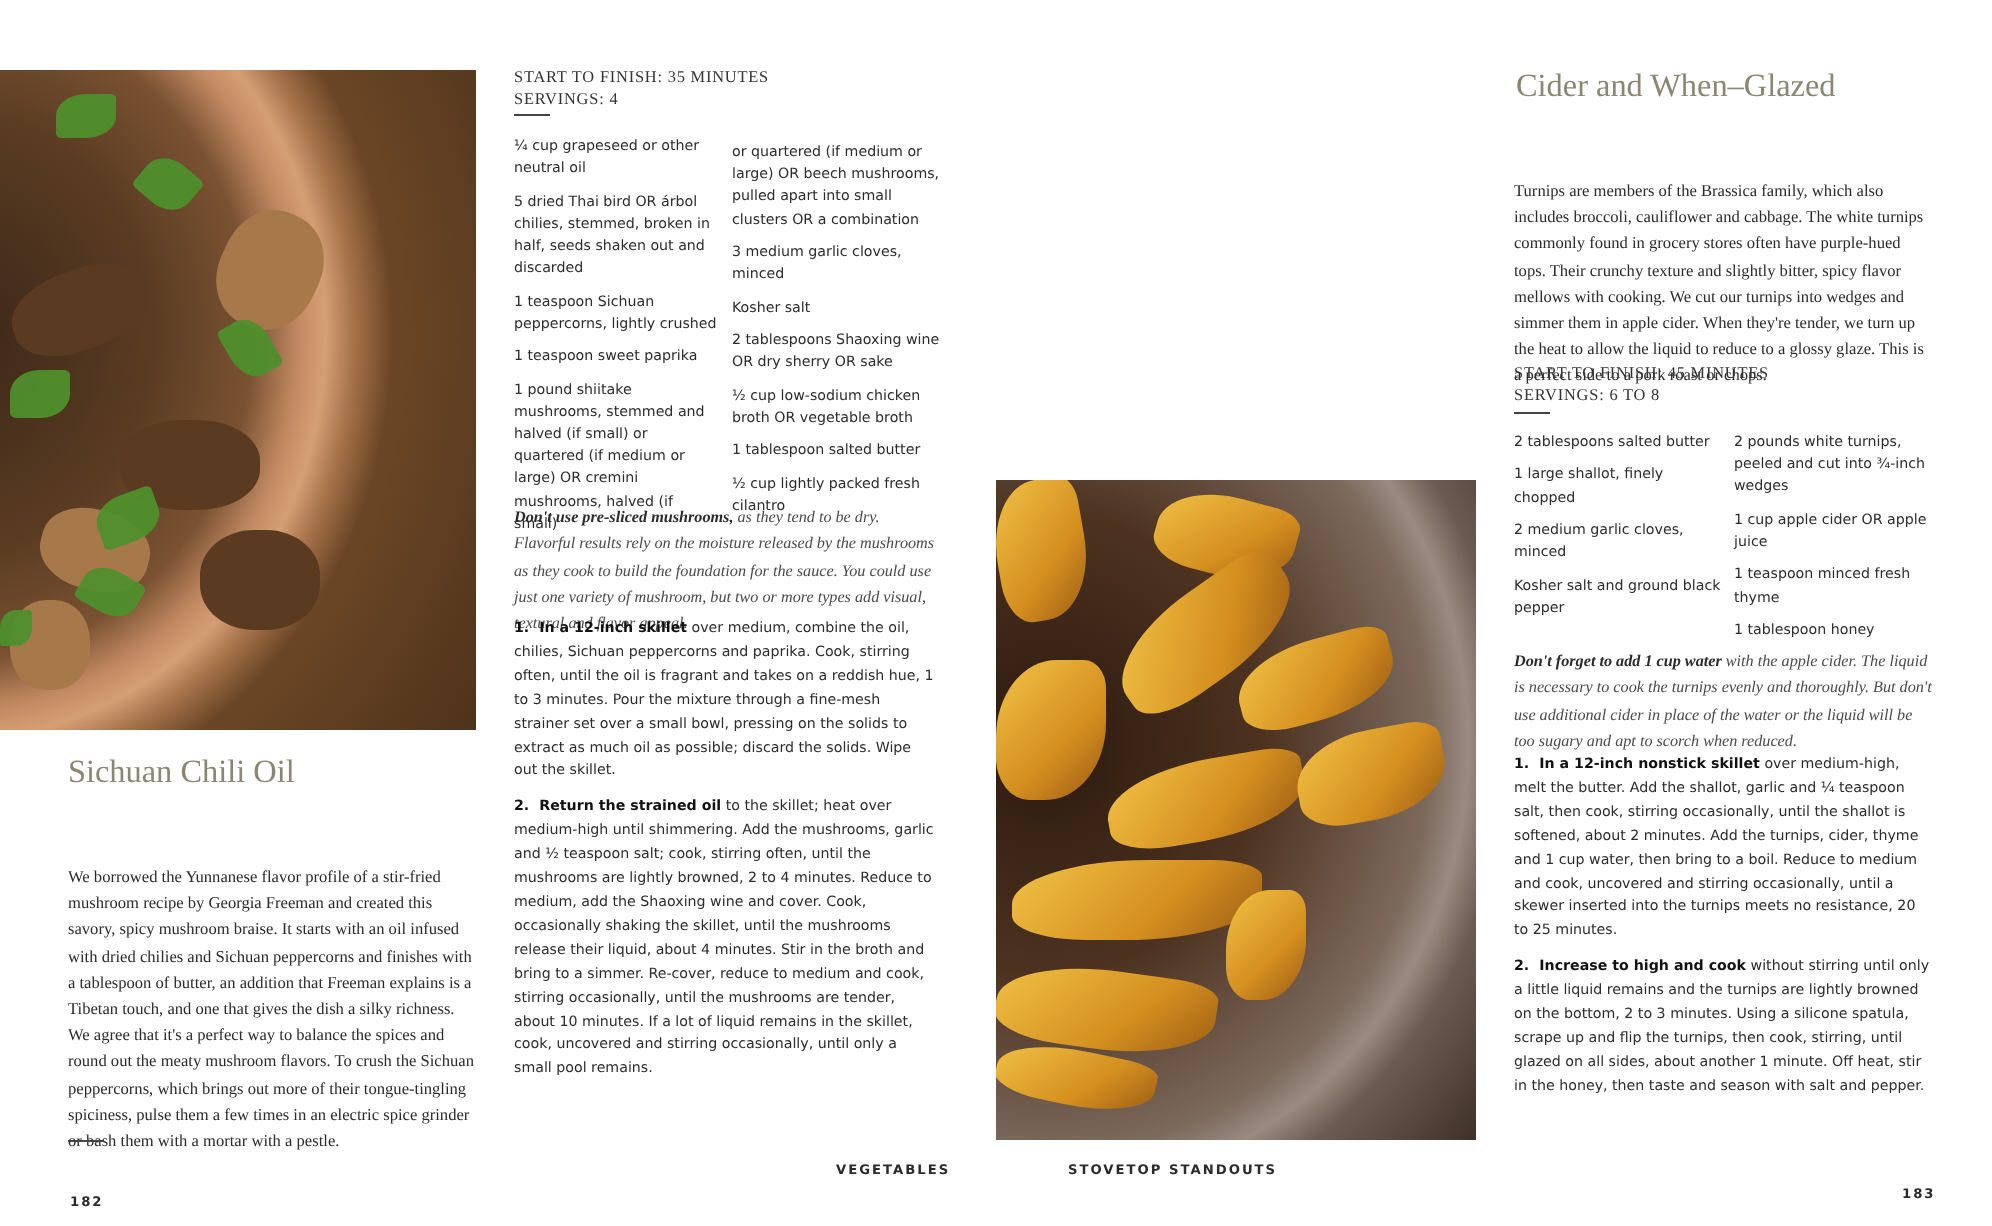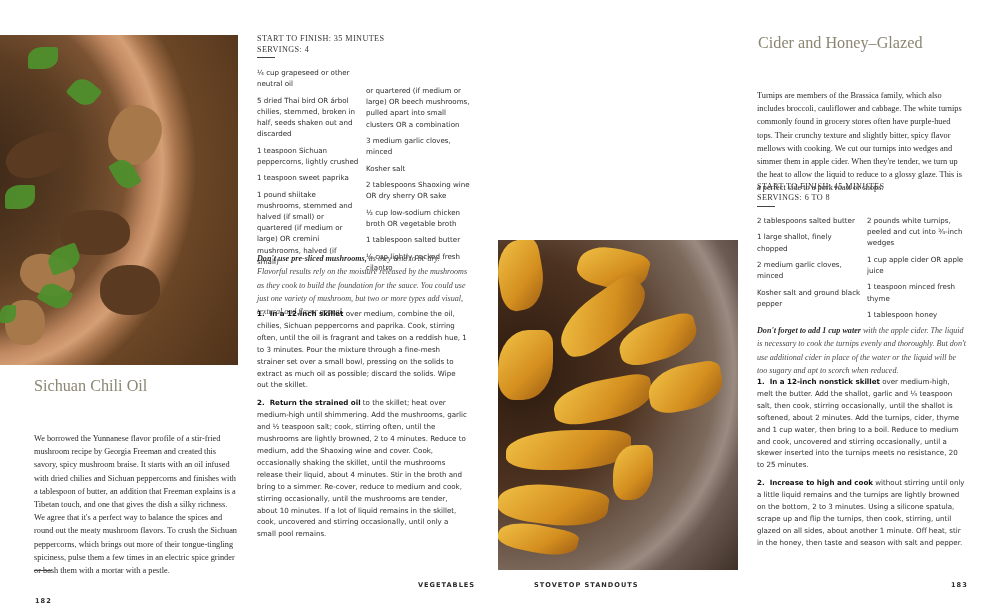--- a/index.html
+++ b/index.html
@@ -76,21 +76,21 @@
   </div>
   <div class="rule" style="left:257px;top:57px;"></div>
 
   <div class="ing-col sans" style="left:257px;top:67px;width:102px;">
     <div class="ing">¼ cup grapeseed or other neutral oil</div>
     <div class="ing">5 dried Thai bird OR árbol chilies, stemmed, broken in half, seeds shaken out and discarded</div>
     <div class="ing">1 teaspoon Sichuan peppercorns, lightly crushed</div>
     <div class="ing">1 teaspoon sweet paprika</div>
     <div class="ing">1 pound shiitake mushrooms, stemmed and halved (if small) or quartered (if medium or large) OR cremini mushrooms, halved (if small)</div>
   </div>
-  <div class="ing-col sans" style="left:366px;top:85px;width:104px;">
+  <div class="ing-col sans" style="left:366px;top:70px;width:104px;">
     <div class="ing">or quartered (if medium or large) OR beech mushrooms, pulled apart into small clusters OR a combination</div>
     <div class="ing">3 medium garlic cloves, minced</div>
     <div class="ing">Kosher salt</div>
     <div class="ing">2 tablespoons Shaoxing wine OR dry sherry OR sake</div>
     <div class="ing">½ cup low-sodium chicken broth OR vegetable broth</div>
     <div class="ing">1 tablespoon salted butter</div>
     <div class="ing">½ cup lightly packed fresh cilantro</div>
   </div>
 
   <p class="note serif" style="left:257px;top:252px;width:212px;">
@@ -115,21 +115,21 @@
     <div class="wedge" style="left:120px;top:80px;width:80px;height:40px;transform:rotate(-15deg)"></div>
     <div class="wedge" style="left:55px;top:140px;width:100px;height:40px;transform:rotate(-10deg)"></div>
     <div class="wedge" style="left:150px;top:125px;width:75px;height:45px;transform:rotate(-10deg)"></div>
     <div class="wedge" style="left:8px;top:190px;width:125px;height:40px;"></div>
     <div class="wedge" style="left:115px;top:205px;width:40px;height:55px;"></div>
     <div class="wedge" style="left:0px;top:245px;width:110px;height:40px;transform:rotate(8deg)"></div>
     <div class="wedge" style="left:0px;top:285px;width:80px;height:28px;transform:rotate(12deg)"></div>
   </div>
 
   <div class="title serif" style="left:758px;top:33px;width:220px;">
-    <div>Cider and Honey–Glazed</div>
+    <div>Cider and When–Glazed</div>
   </div>
 
   <p class="intro serif" style="left:757px;top:89px;width:207px;">Turnips are members of the Brassica family, which also includes broccoli, cauliflower and cabbage. The white turnips commonly found in grocery stores often have purple-hued tops. Their crunchy texture and slightly bitter, spicy flavor mellows with cooking. We cut our turnips into wedges and simmer them in apple cider. When they're tender, we turn up the heat to allow the liquid to reduce to a glossy glaze. This is a perfect side to a pork roast or chops.</p>
 
   <div class="meta serif" style="left:757px;top:181px;">
     <div>START TO FINISH: 45 MINUTES</div>
     <div>SERVINGS: 6 TO 8</div>
   </div>
   <div class="rule" style="left:757px;top:206px;"></div>
 
@@ -149,14 +149,14 @@
   <p class="note serif" style="left:757px;top:324px;width:210px;">
     <b>Don't forget to add 1 cup water</b><span> with the apple cider. The liquid is necessary to cook the turnips evenly and thoroughly. But don't use additional cider in place of the water or the liquid will be too sugary and apt to scorch when reduced.</span>
   </p>
 
   <div class="steps sans" style="left:757px;top:376px;width:210px;">
     <p class="step"><span class="num">1.</span><span class="lead">In a 12-inch nonstick skillet</span><span> over medium-high, melt the butter. Add the shallot, garlic and ¼ teaspoon salt, then cook, stirring occasionally, until the shallot is softened, about 2 minutes. Add the turnips, cider, thyme and 1 cup water, then bring to a boil. Reduce to medium and cook, uncovered and stirring occasionally, until a skewer inserted into the turnips meets no resistance, 20 to 25 minutes.</span></p>
     <p class="step"><span class="num">2.</span><span class="lead">Increase to high and cook</span><span> without stirring until only a little liquid remains and the turnips are lightly browned on the bottom, 2 to 3 minutes. Using a silicone spatula, scrape up and flip the turnips, then cook, stirring, until glazed on all sides, about another 1 minute. Off heat, stir in the honey, then taste and season with salt and pepper.</span></p>
   </div>
 
   <div class="footer sans" style="left:534px;">STOVETOP STANDOUTS</div>
-  <div class="footer sans" style="left:951px;">183</div>
+  <div class="footer sans" style="left:951px;margin-top:12px;">183</div>
 </div>
 
 </body></html>

